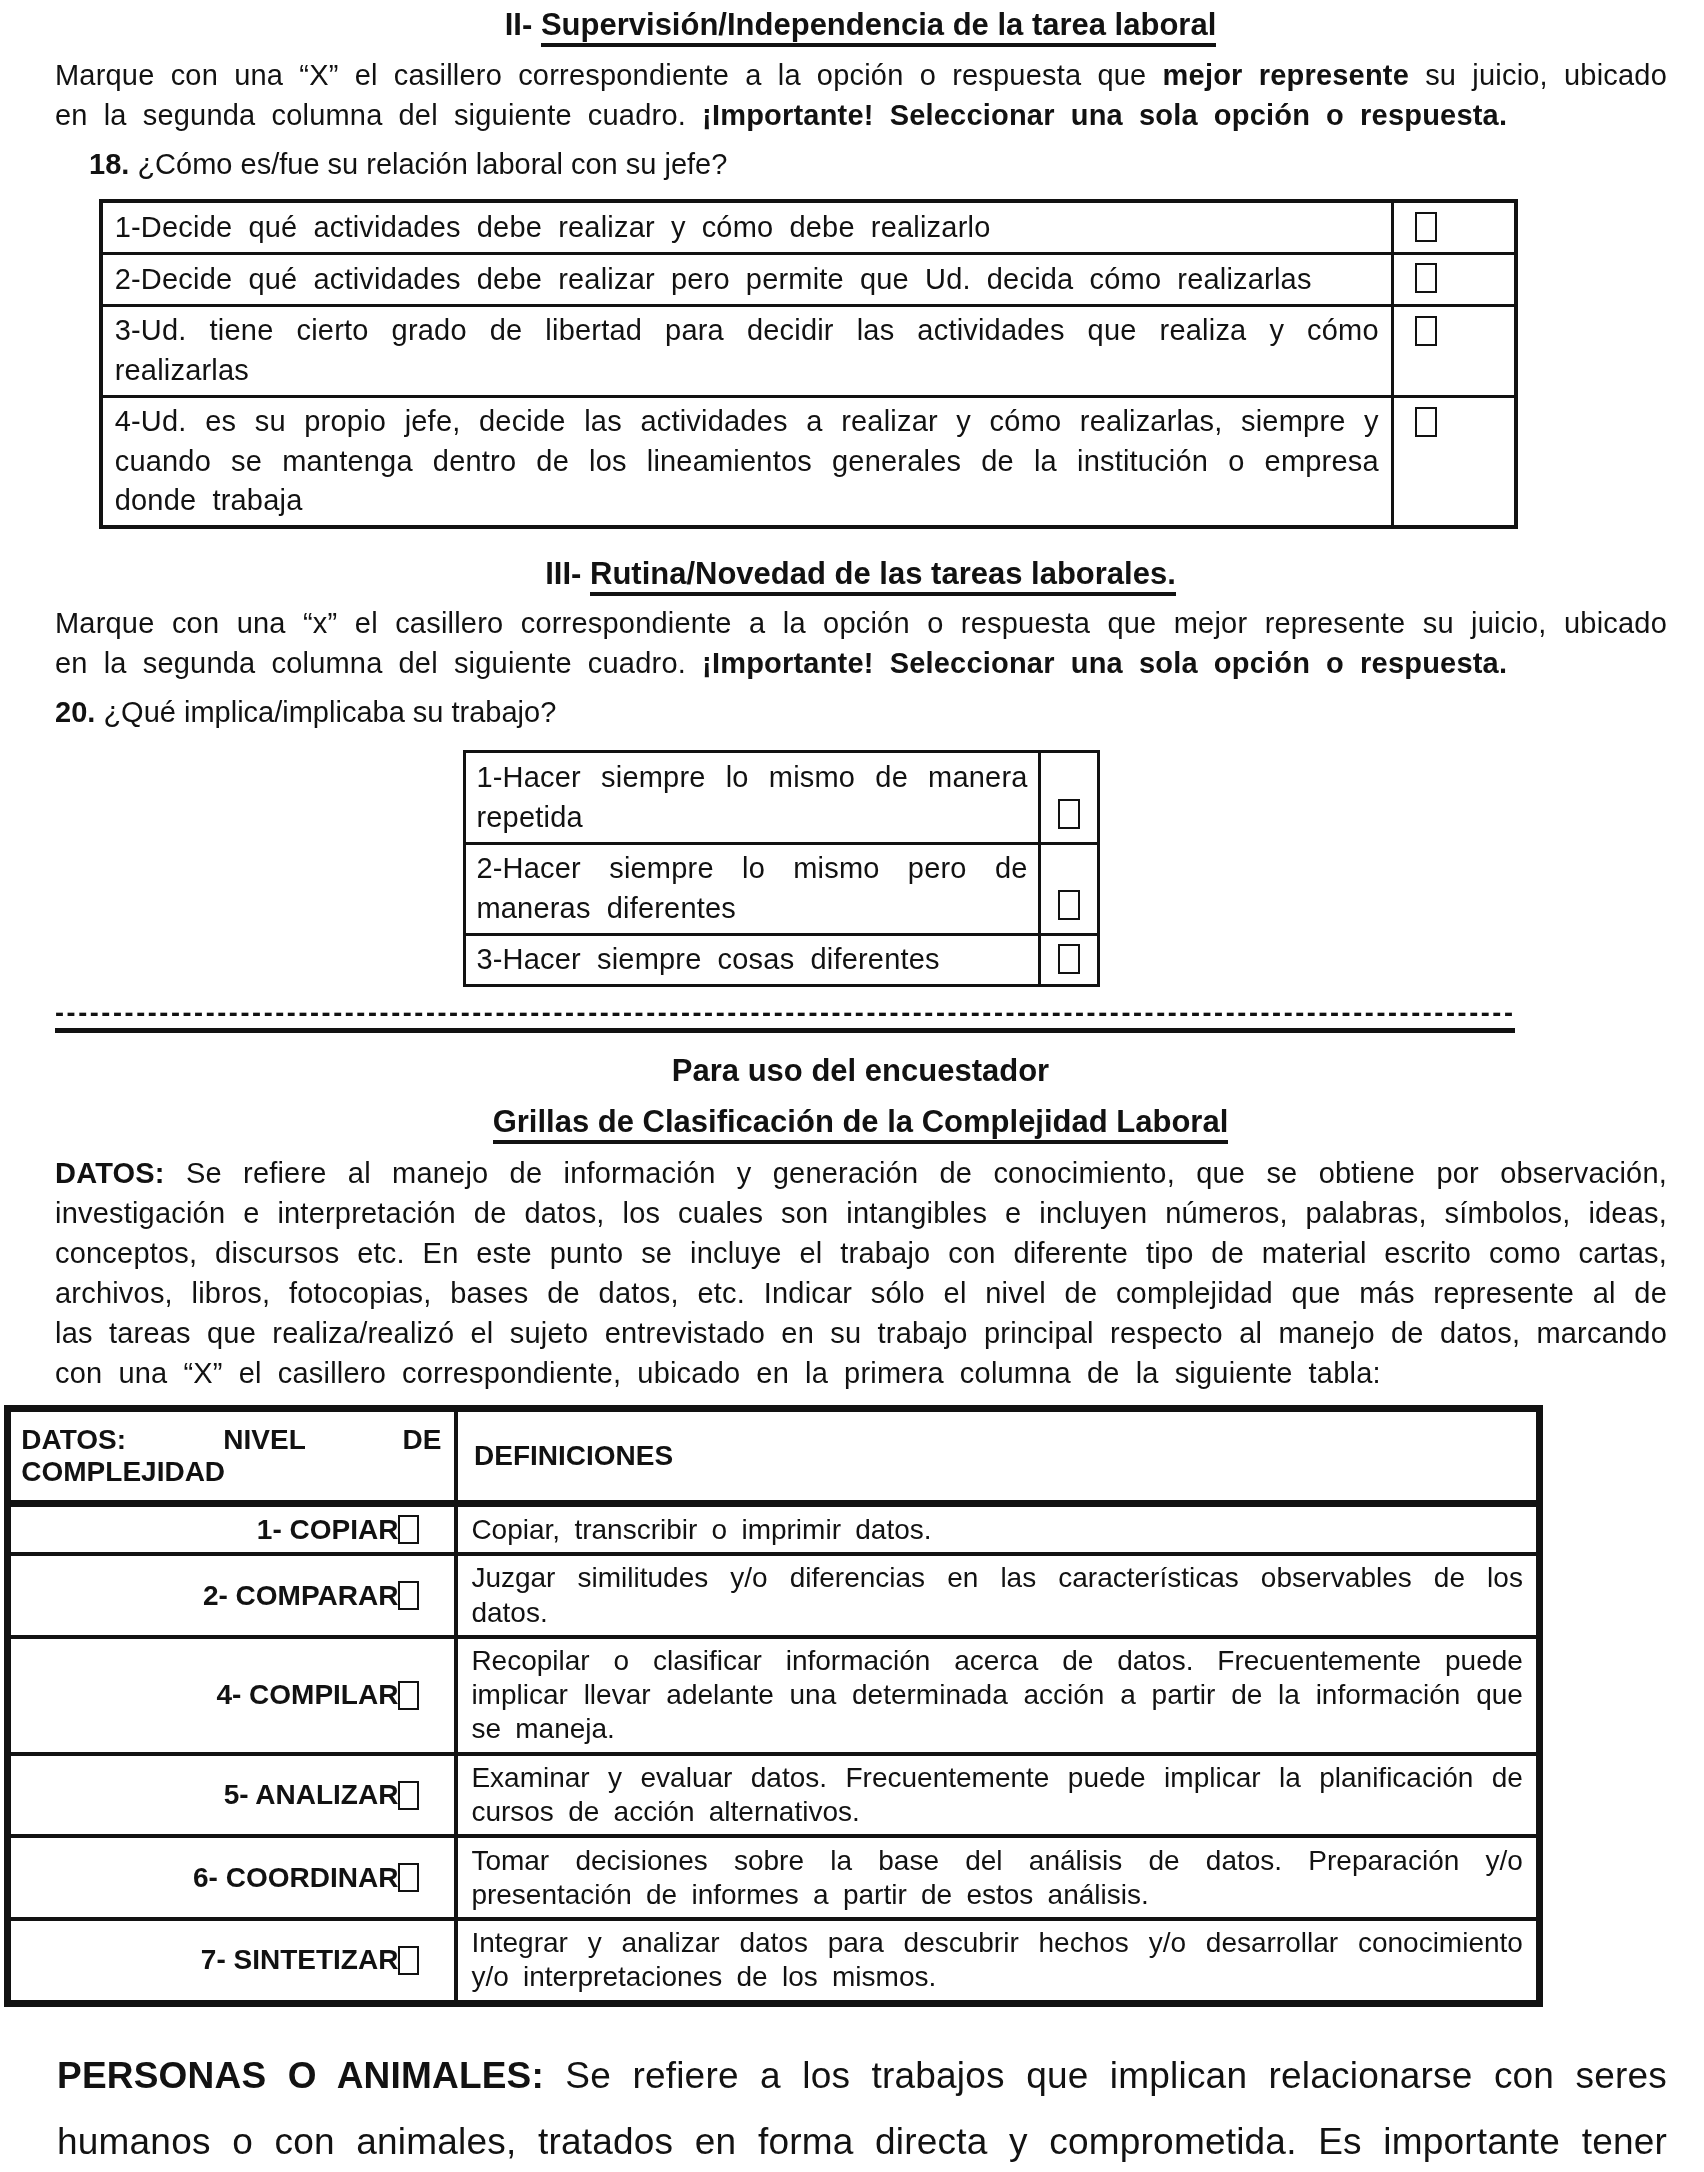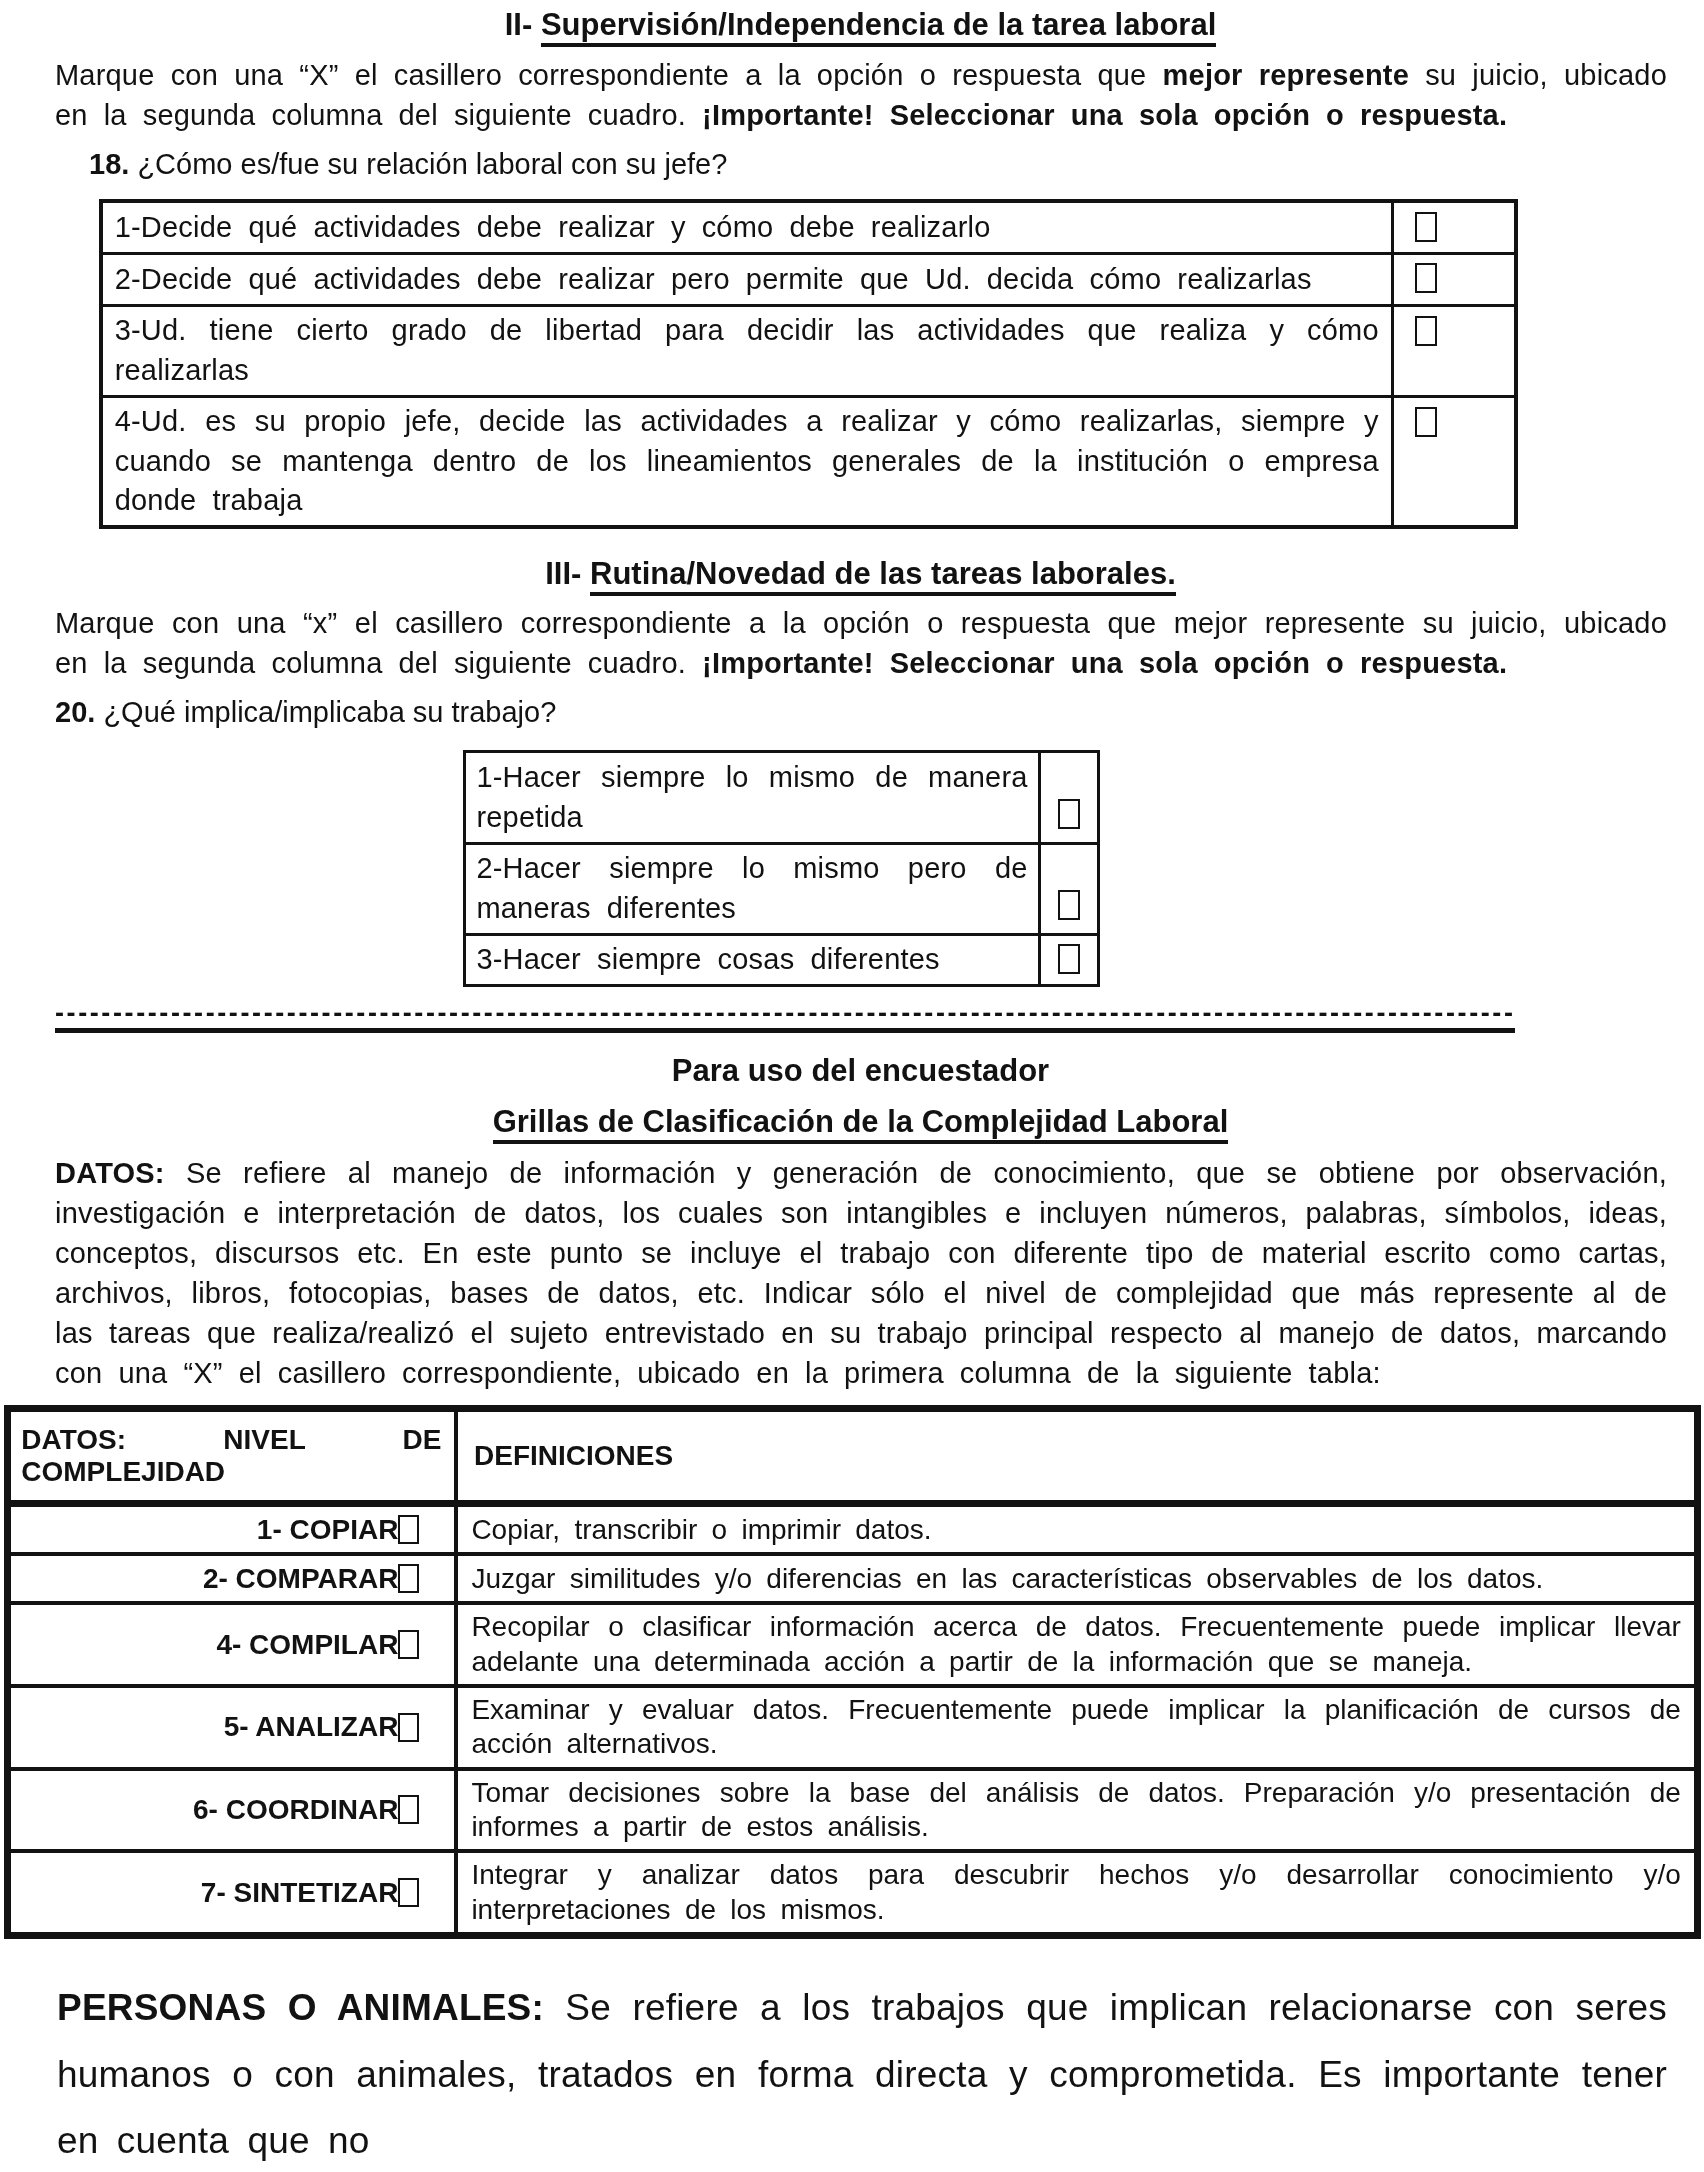--- a/index.html
+++ b/index.html
@@ -88,21 +88,21 @@
     white-space: nowrap; overflow: hidden;
     border-bottom: 5.9px solid #121212;
     padding-bottom: 3.9px;
   }
 
   
   .ct {
     border-collapse: collapse;
     border: 7.8px solid #121212;
     margin: 11.7px 0 0 3.9px;
-    width: 1697px;
+    width: 1539px;
     table-layout: fixed;
     padding-left: 28px;
   }
   .ct th, .ct td { border: 4.6px solid #121212; }
   .ct .hd-level {
     width: 449px;
     font-size: 28px; font-weight: bold;
     text-align: justify;
     word-spacing: 6.5px;
     padding: 10.4px 13px 10.4px 10.4px;

